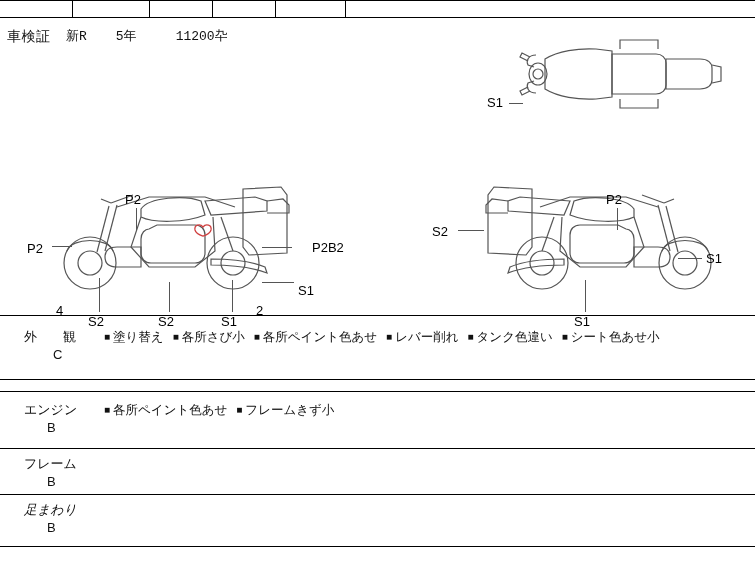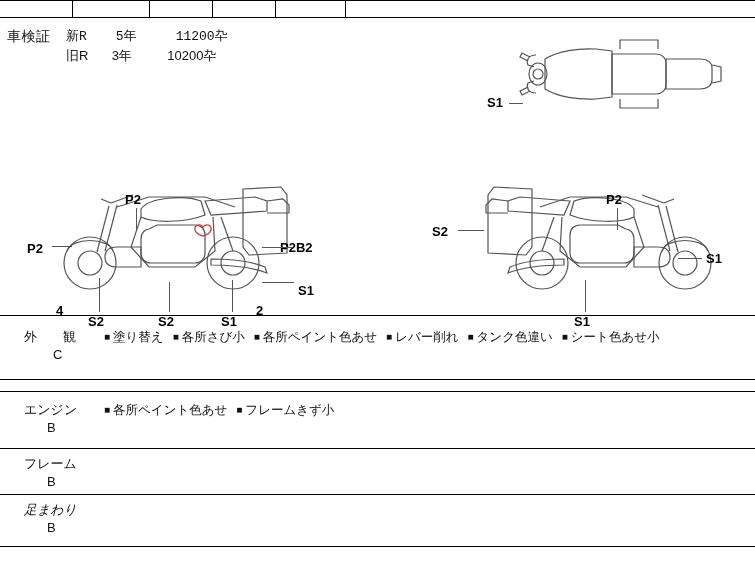--- a/index.html
+++ b/index.html
@@ -49,21 +49,21 @@
   #shaken-l1 { left: 66px; top: 28px; font-family: Liberation Mono, monospace; }
   #shaken-l2 { left: 66px; top: 47px; }
   .shaken-term { display: inline-block; width: 42px; }
   .shaken-years { display: inline-block; width: 52px; }
   .shaken-price { display: inline-block; }
 
   
   #diagram-area {
     position: absolute;
     left: 0; top: 30px;
-    width: 755px; height: 285px; font-weight: bold;
+    width: 755px; height: 285px;
   }
   .dg-label {
     position: absolute;
     font-size: 13px;
     line-height: 14px;
     color: #000;
     white-space: nowrap;
   }
   .lead {
     position: absolute;
@@ -122,25 +122,20 @@
   <div class="vline" style="left:275px; top:0px; height:17px;"></div>
   <div class="vline" style="left:345px; top:0px; height:17px;"></div>
 
   <div class="label-cell" id="shaken-label">車検証</div>
 
   <div class="shaken-line" id="shaken-l1">
     <span class="shaken-term">新R</span>
     <span class="shaken-years">5年</span>
     <span class="shaken-price">11200卆</span>
   </div>
-  <div class="shaken-line" id="shaken-l2">
-    <span class="shaken-term">旧R</span>
-    <span class="shaken-years">3年</span>
-    <span class="shaken-price">10200卆</span>
-  </div>
 
   <div id="diagram-area">
 
     <svg style="position:absolute; left:500px; top:5px;" width="230" height="80" viewBox="0 0 230 80">
       <g fill="none" stroke="#555" stroke-width="1.2">
 
         <path d="M36 20 C28 20 26 26 28 30 L34 32"></path>
         <path d="M36 58 C28 58 26 52 28 48 L34 46"></path>
         <path d="M30 22 L22 18 L20 22 L28 26"></path>
         <path d="M30 56 L22 60 L20 56 L28 52"></path>
@@ -202,21 +197,21 @@
         <path d="M158 72 c-3 -4 -9 -2 -8 3 c1 4 8 6 8 6 s7 -2 8 -6 c1 -5 -5 -7 -8 -3 z"></path>
       </g>
     </svg>
 
     <div class="dg-label" style="left:125px; top:163px;">P2</div>
     <div class="lead-v" style="left:136px; top:178px; height:22px;"></div>
 
     <div class="dg-label" style="left:27px; top:212px;">P2</div>
     <div class="lead" style="left:52px; top:216px; width:20px;"></div>
 
-    <div class="dg-label" style="left:280px; top:211px;">P2B2</div>
+    <div class="dg-label" style="left:312px; top:211px;">P2B2</div>
     <div class="lead" style="left:262px; top:217px; width:30px;"></div>
 
     <div class="dg-label" style="left:298px; top:254px;">S1</div>
     <div class="lead" style="left:262px; top:252px; width:32px;"></div>
 
     <div class="dg-label" style="left:56px; top:274px;">4</div>
     <div class="dg-label" style="left:88px; top:285px;">S2</div>
     <div class="lead-v" style="left:99px; top:248px; height:34px;"></div>
     <div class="dg-label" style="left:158px; top:285px;">S2</div>
     <div class="lead-v" style="left:169px; top:252px; height:30px;"></div>

